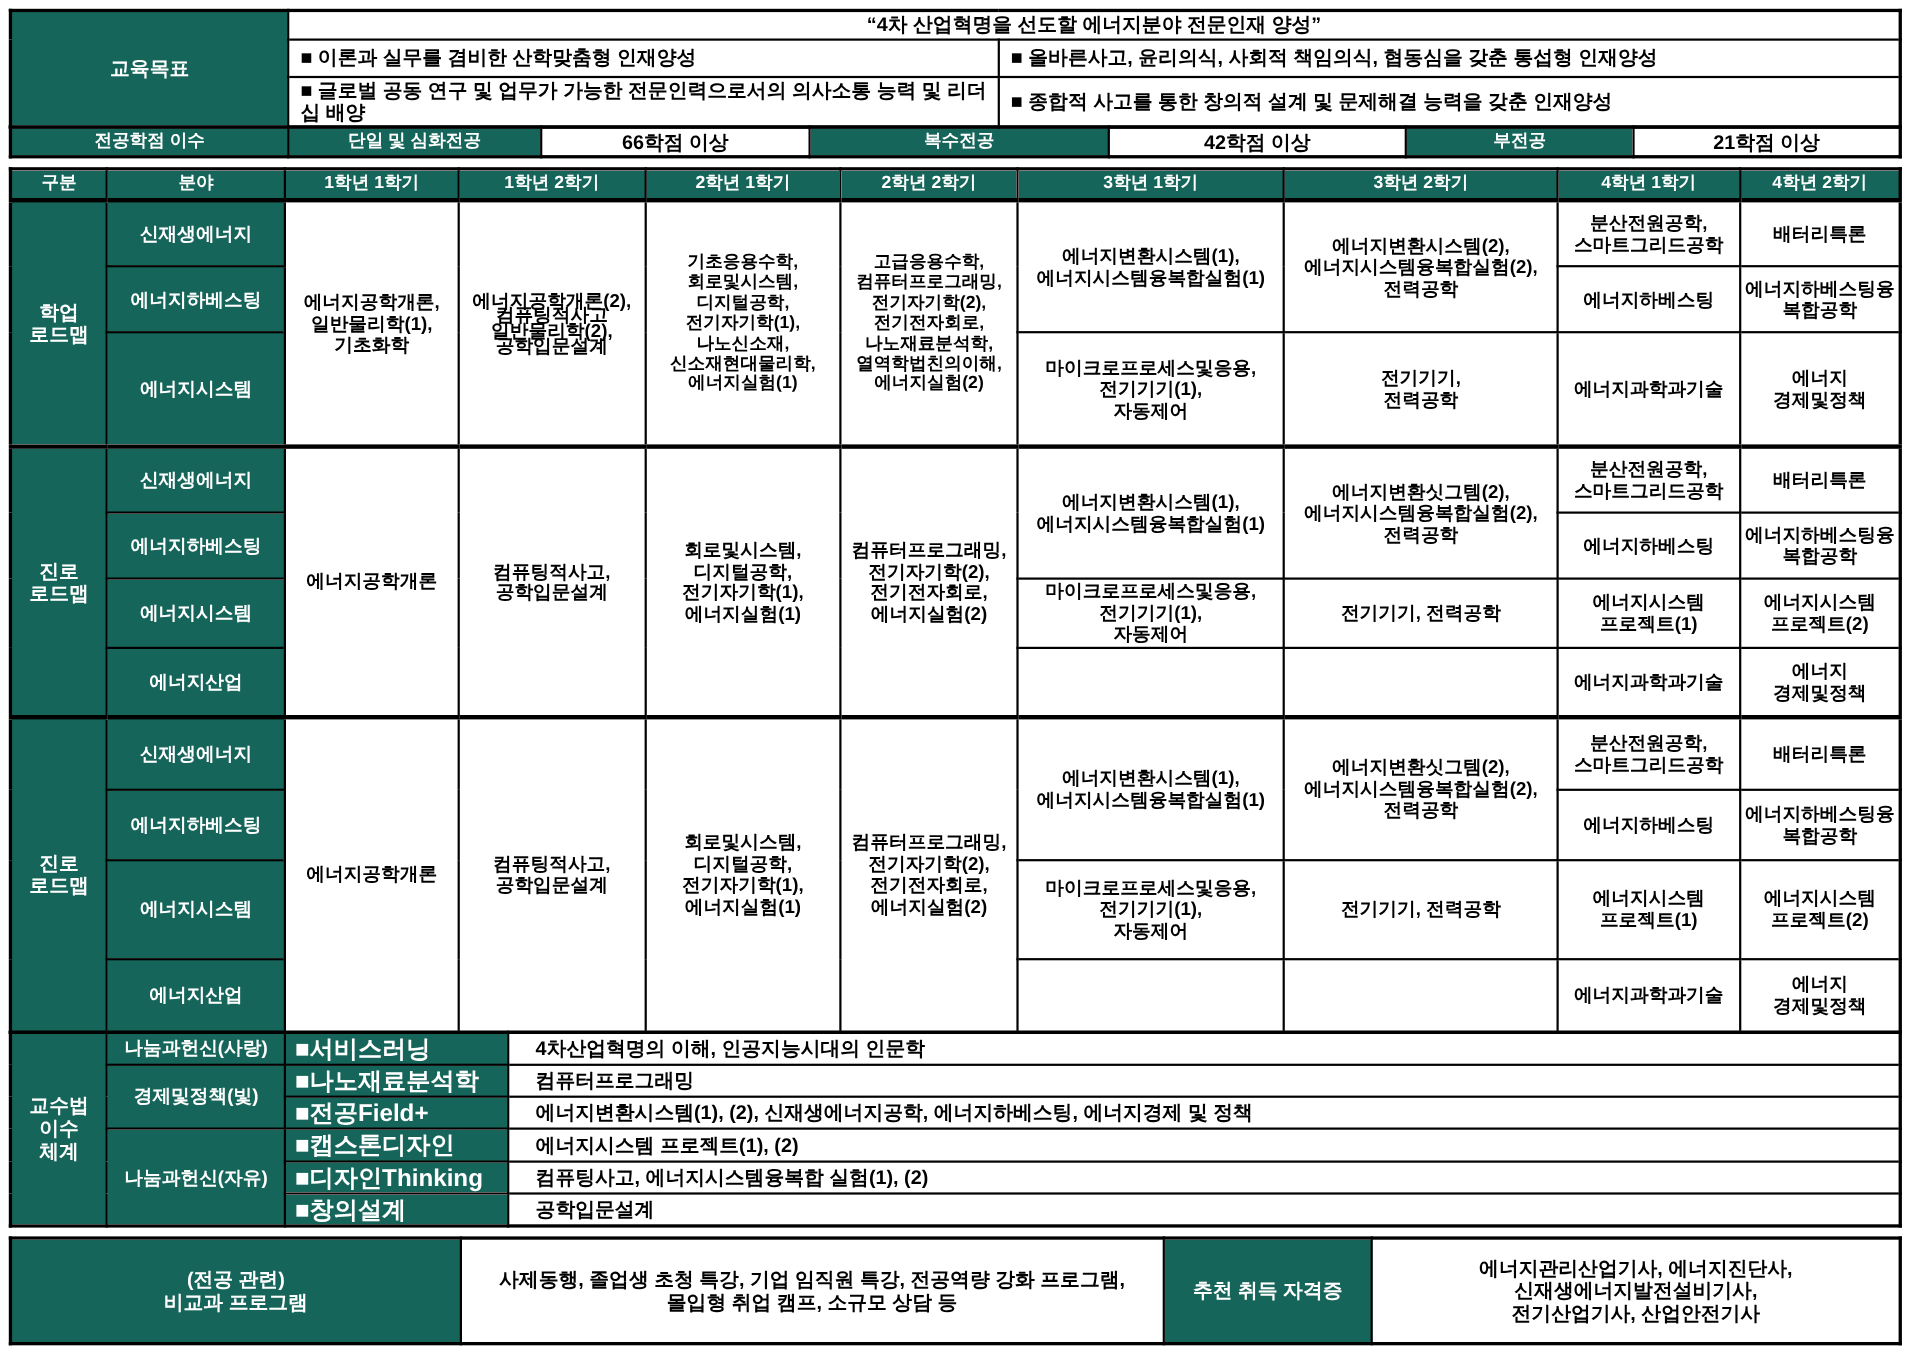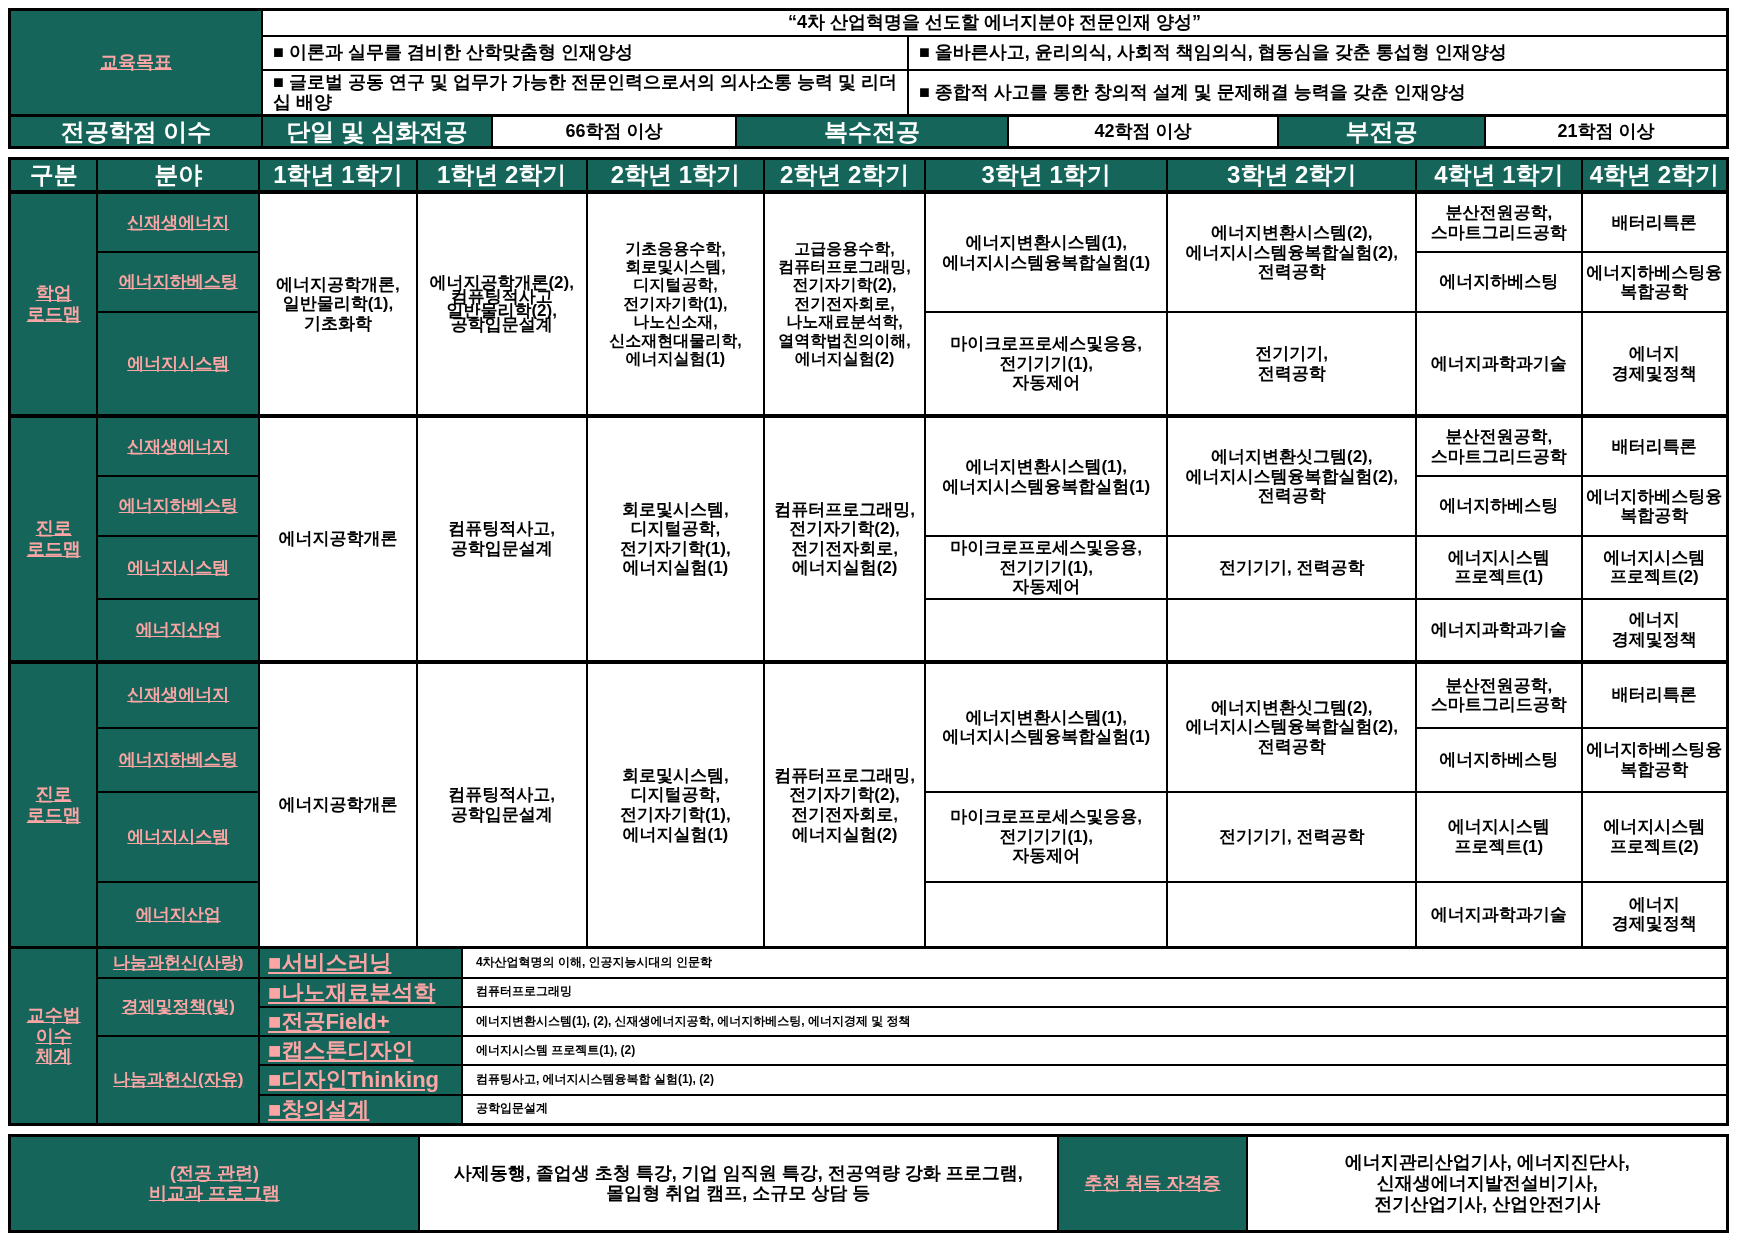--- a/index.html
+++ b/index.html
@@ -12,29 +12,29 @@
   .page { padding:8px; }
   table { border-collapse:collapse; table-layout:fixed; margin-bottom:8px; }
   td {
     border:2px solid #000;
     text-align:center; vertical-align:middle;
     white-space:pre-line; line-height:1.15;
     font-size:17px; padding:1px 2px;
     overflow:hidden;
   }
   table.box { border:3px solid #000; }
-  td.green { background:#16655A; color:#fca5a5;text-decoration:underline; }
-  td.hdr   { background:#16655A; color:#fff; font-size:24px; }
+  td.green { background:#16655A; color:#ffffff; }
+  td.hdr   { background:#16655A; color:#fff; font-size:16px; }
   tr.sec td { border-top:4px solid #000; }
   td.left  { text-align:left; padding-left:10px; }
   td.title { font-size:18px; }
   .overlap { line-height:0.82; }
   .attach  { margin-top:-10px; }
   td.sub   { text-align:left; padding-left:8px; font-size:22px; }
-  td.content { text-align:left; padding-left:13px; font-size:12px;margin-left:36px; }
+  td.content { text-align:left; padding-left:24px; font-size:18px;margin-left:36px; }
   .small { font-size:16px; }
 </style>
 </head>
 <body>
 
 <div class="page">
 
   <table class="box" style="margin-bottom:0;">
     <colgroup>
         <col style="width:253px">

